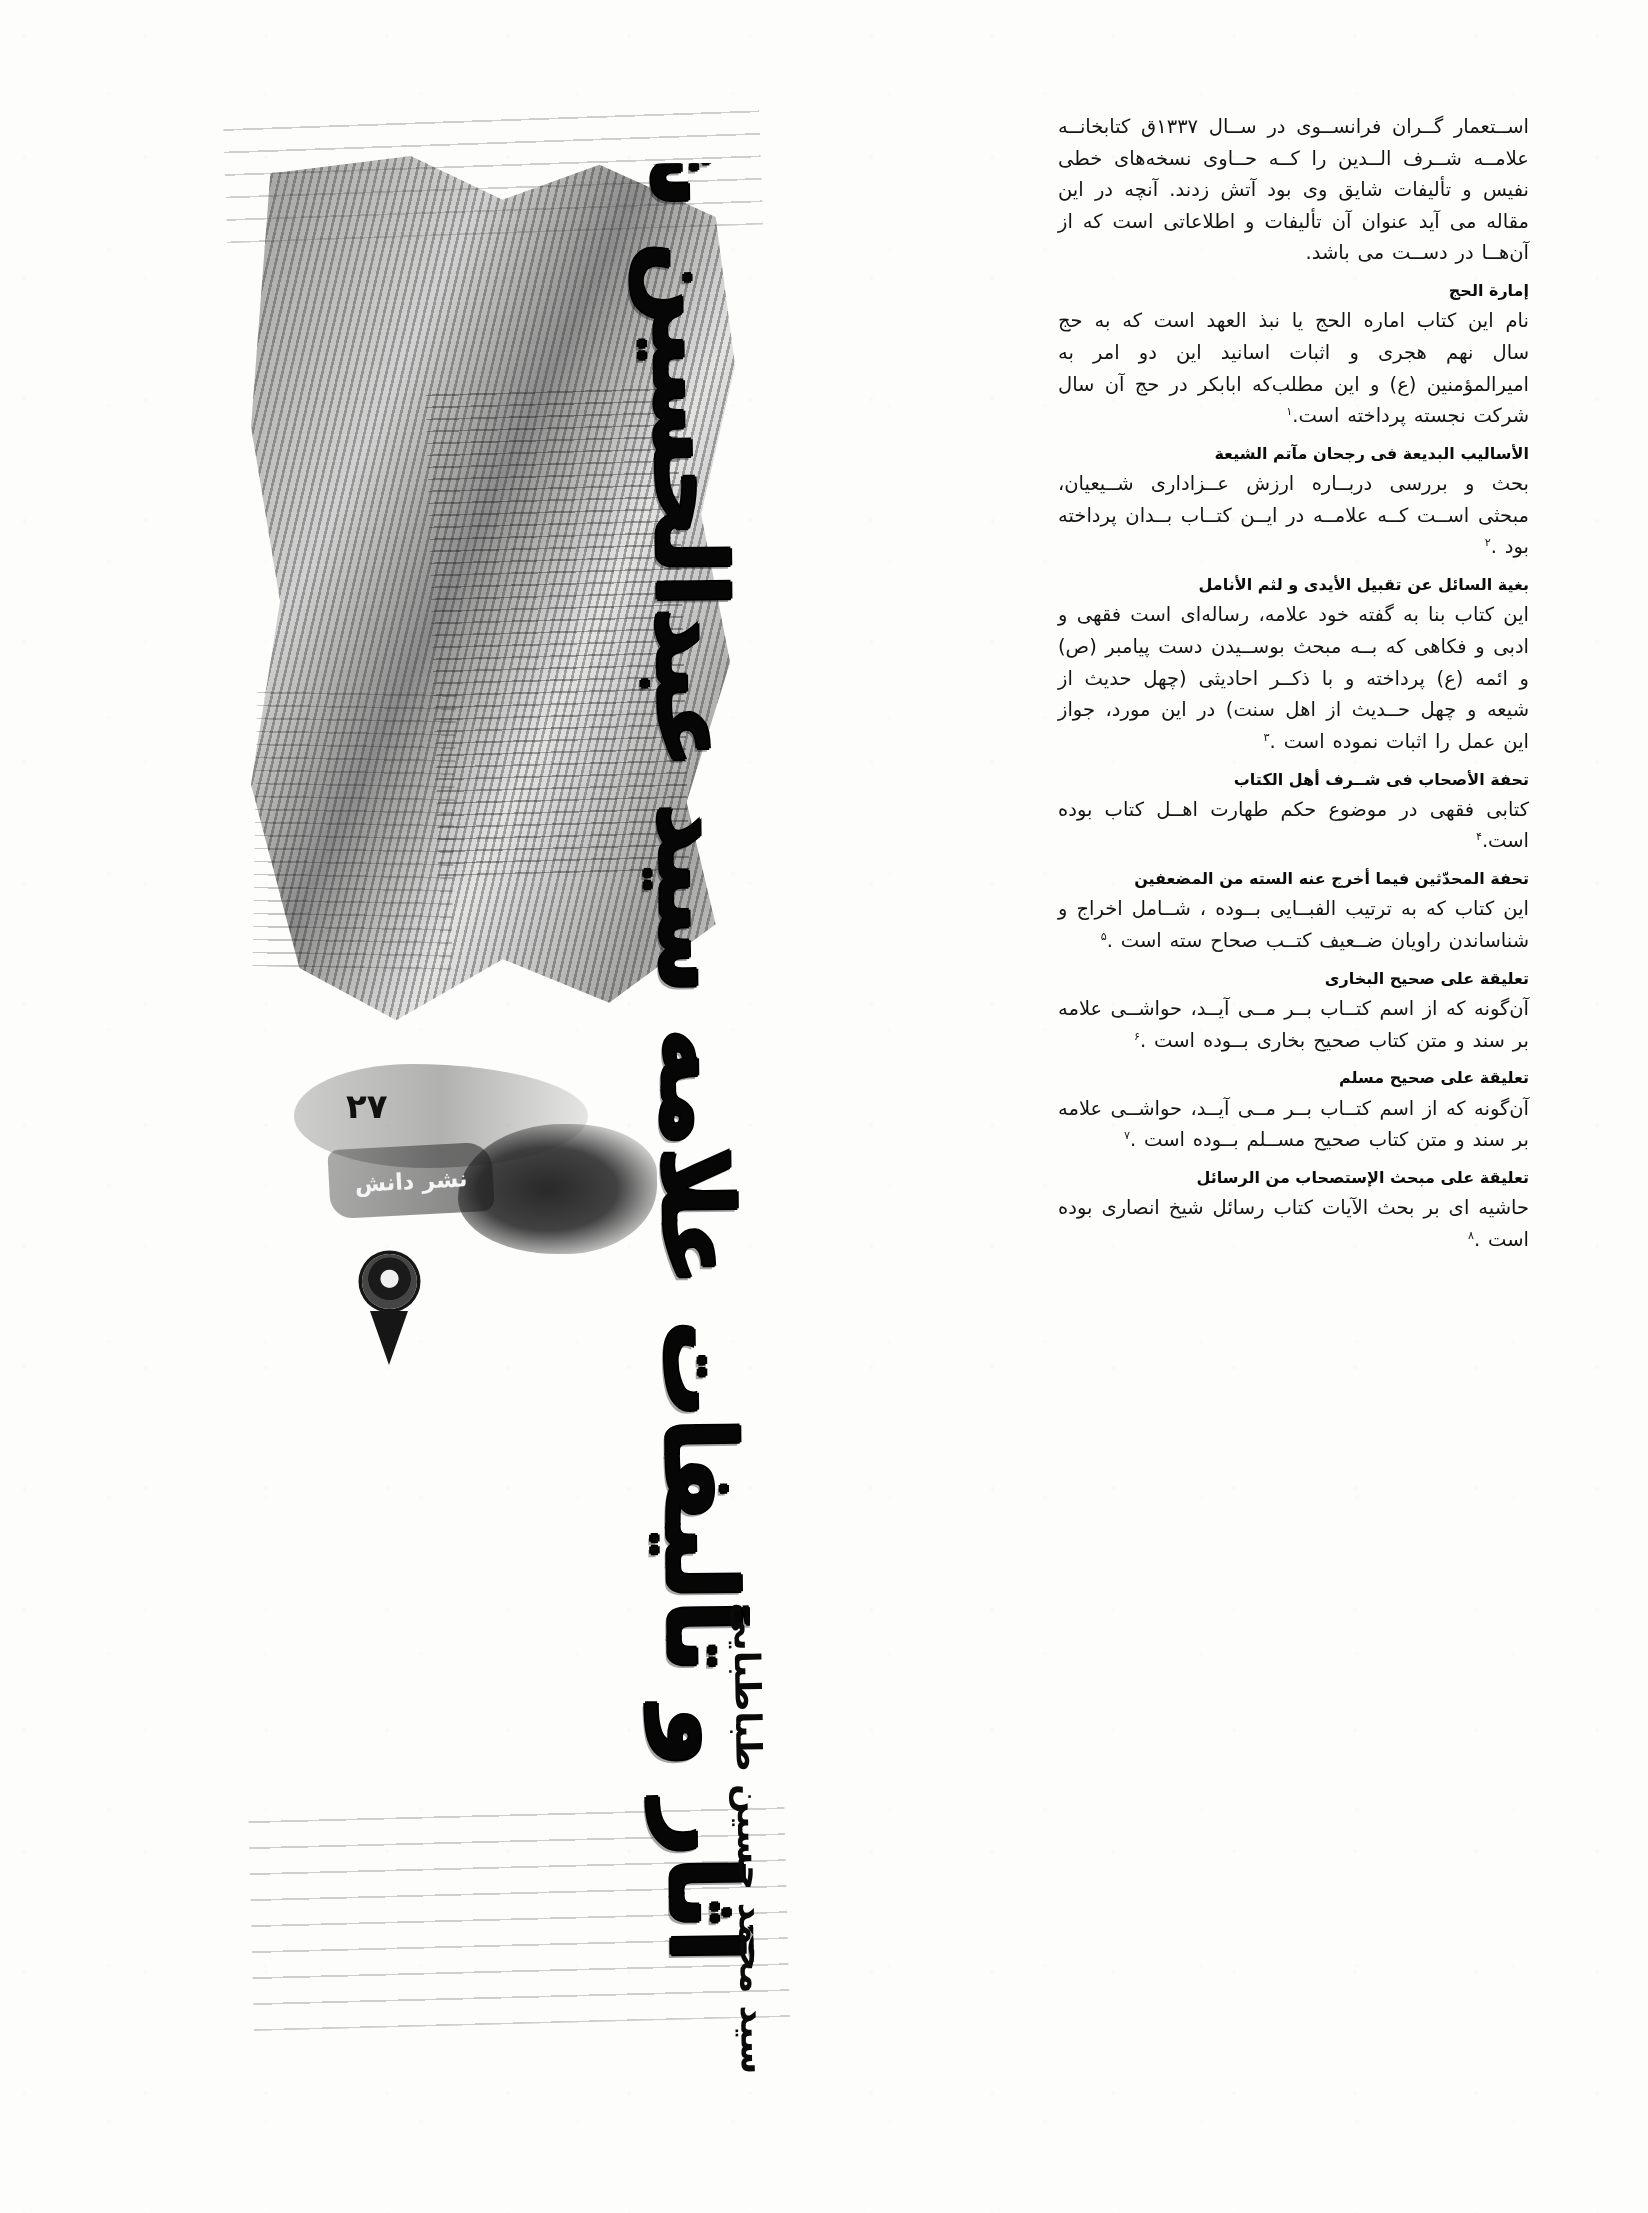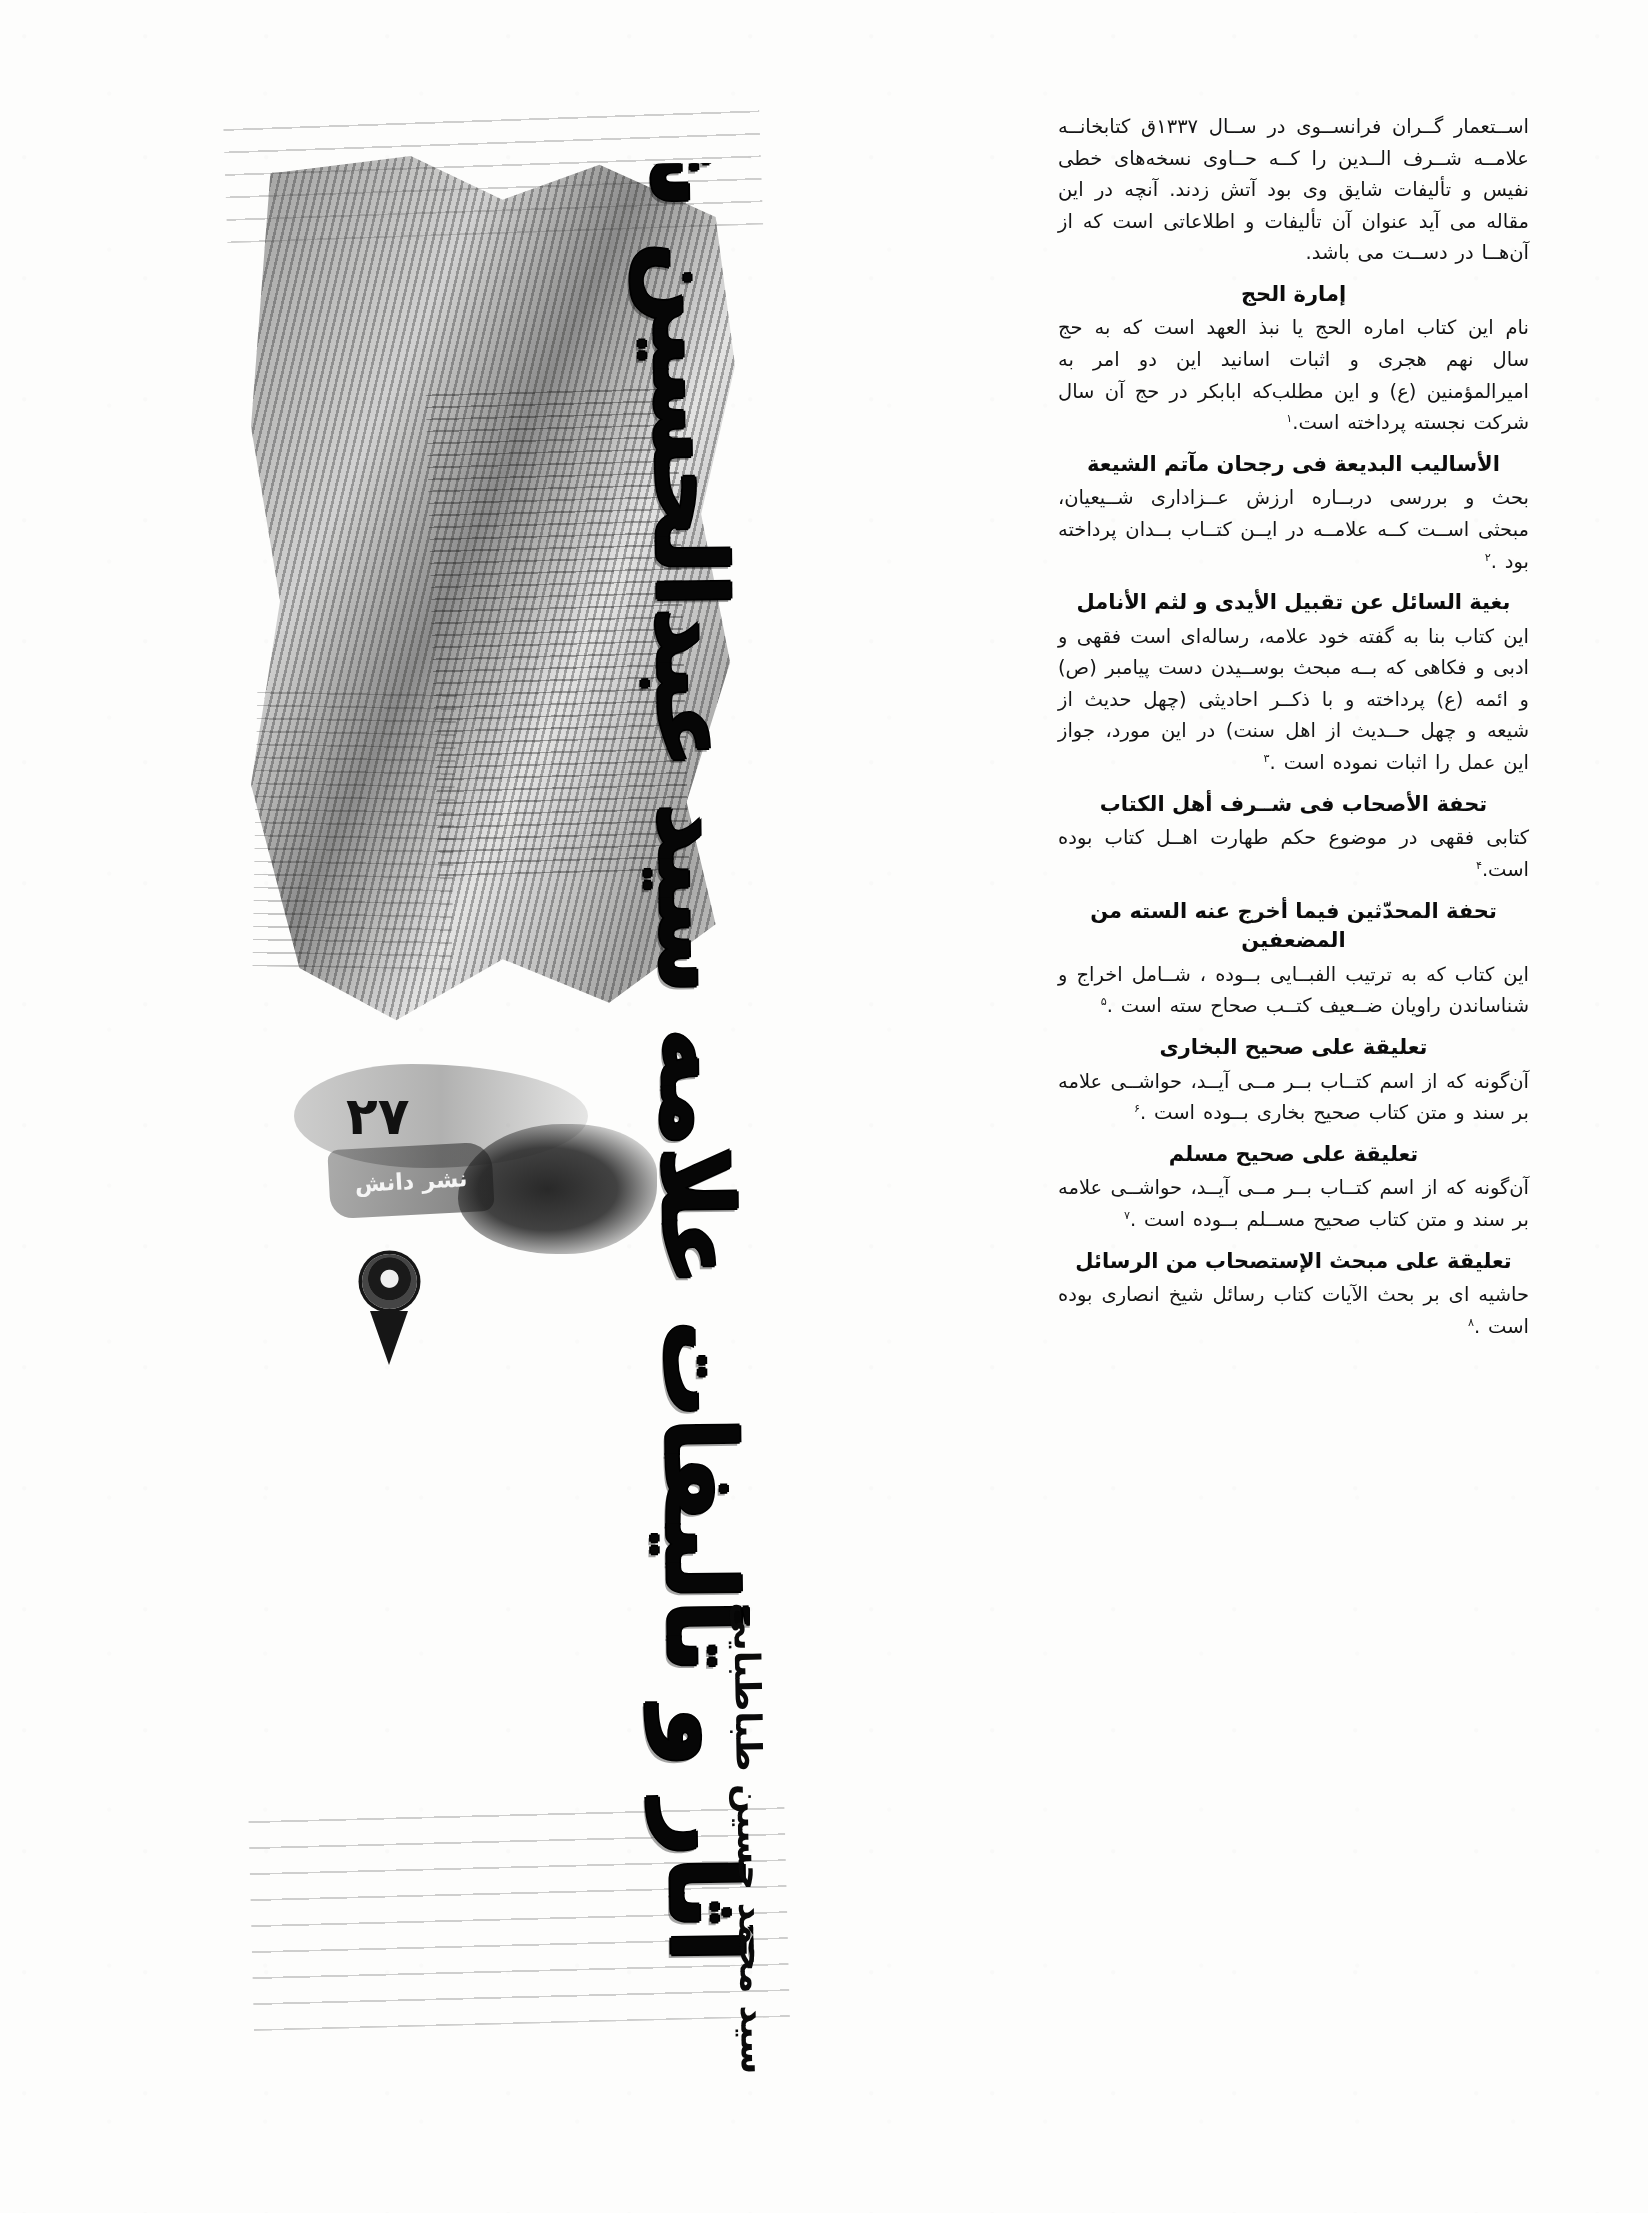--- a/index.html
+++ b/index.html
@@ -50,22 +50,22 @@
   .para {
     margin: 0 0 5.2px 0;
     text-align: justify;
     text-justify: inter-word;
     word-spacing: 1.7px;
   }
 
   .heading {
     margin: 11.2px 0 2.6px 0;
     font-weight: bold;
-    text-align: center;
-    font-size: 21px;
+    text-align: right;
+    font-size: 16px;
     line-height: 1.42;
     color: #0c0c0c;
   }
 
   sup.fn {
     font-size: 11.2px;
     vertical-align: super;
     font-weight: normal;
   }
 
@@ -196,21 +196,21 @@
     white-space: nowrap;
     transform: rotate(-1deg);
     overflow: hidden;
   }
 
   
   .page-number {
     position: absolute;
     left: 173px;
     top: 956px;
-    font-size: 52px;
+    font-size: 34px;
     font-weight: bold;
     color: #111;
     letter-spacing: 1.7px;
   }
 
   .journal-stamp {
     position: absolute;
     left: 156px;
     top: 1016px;
     width: 164px;

